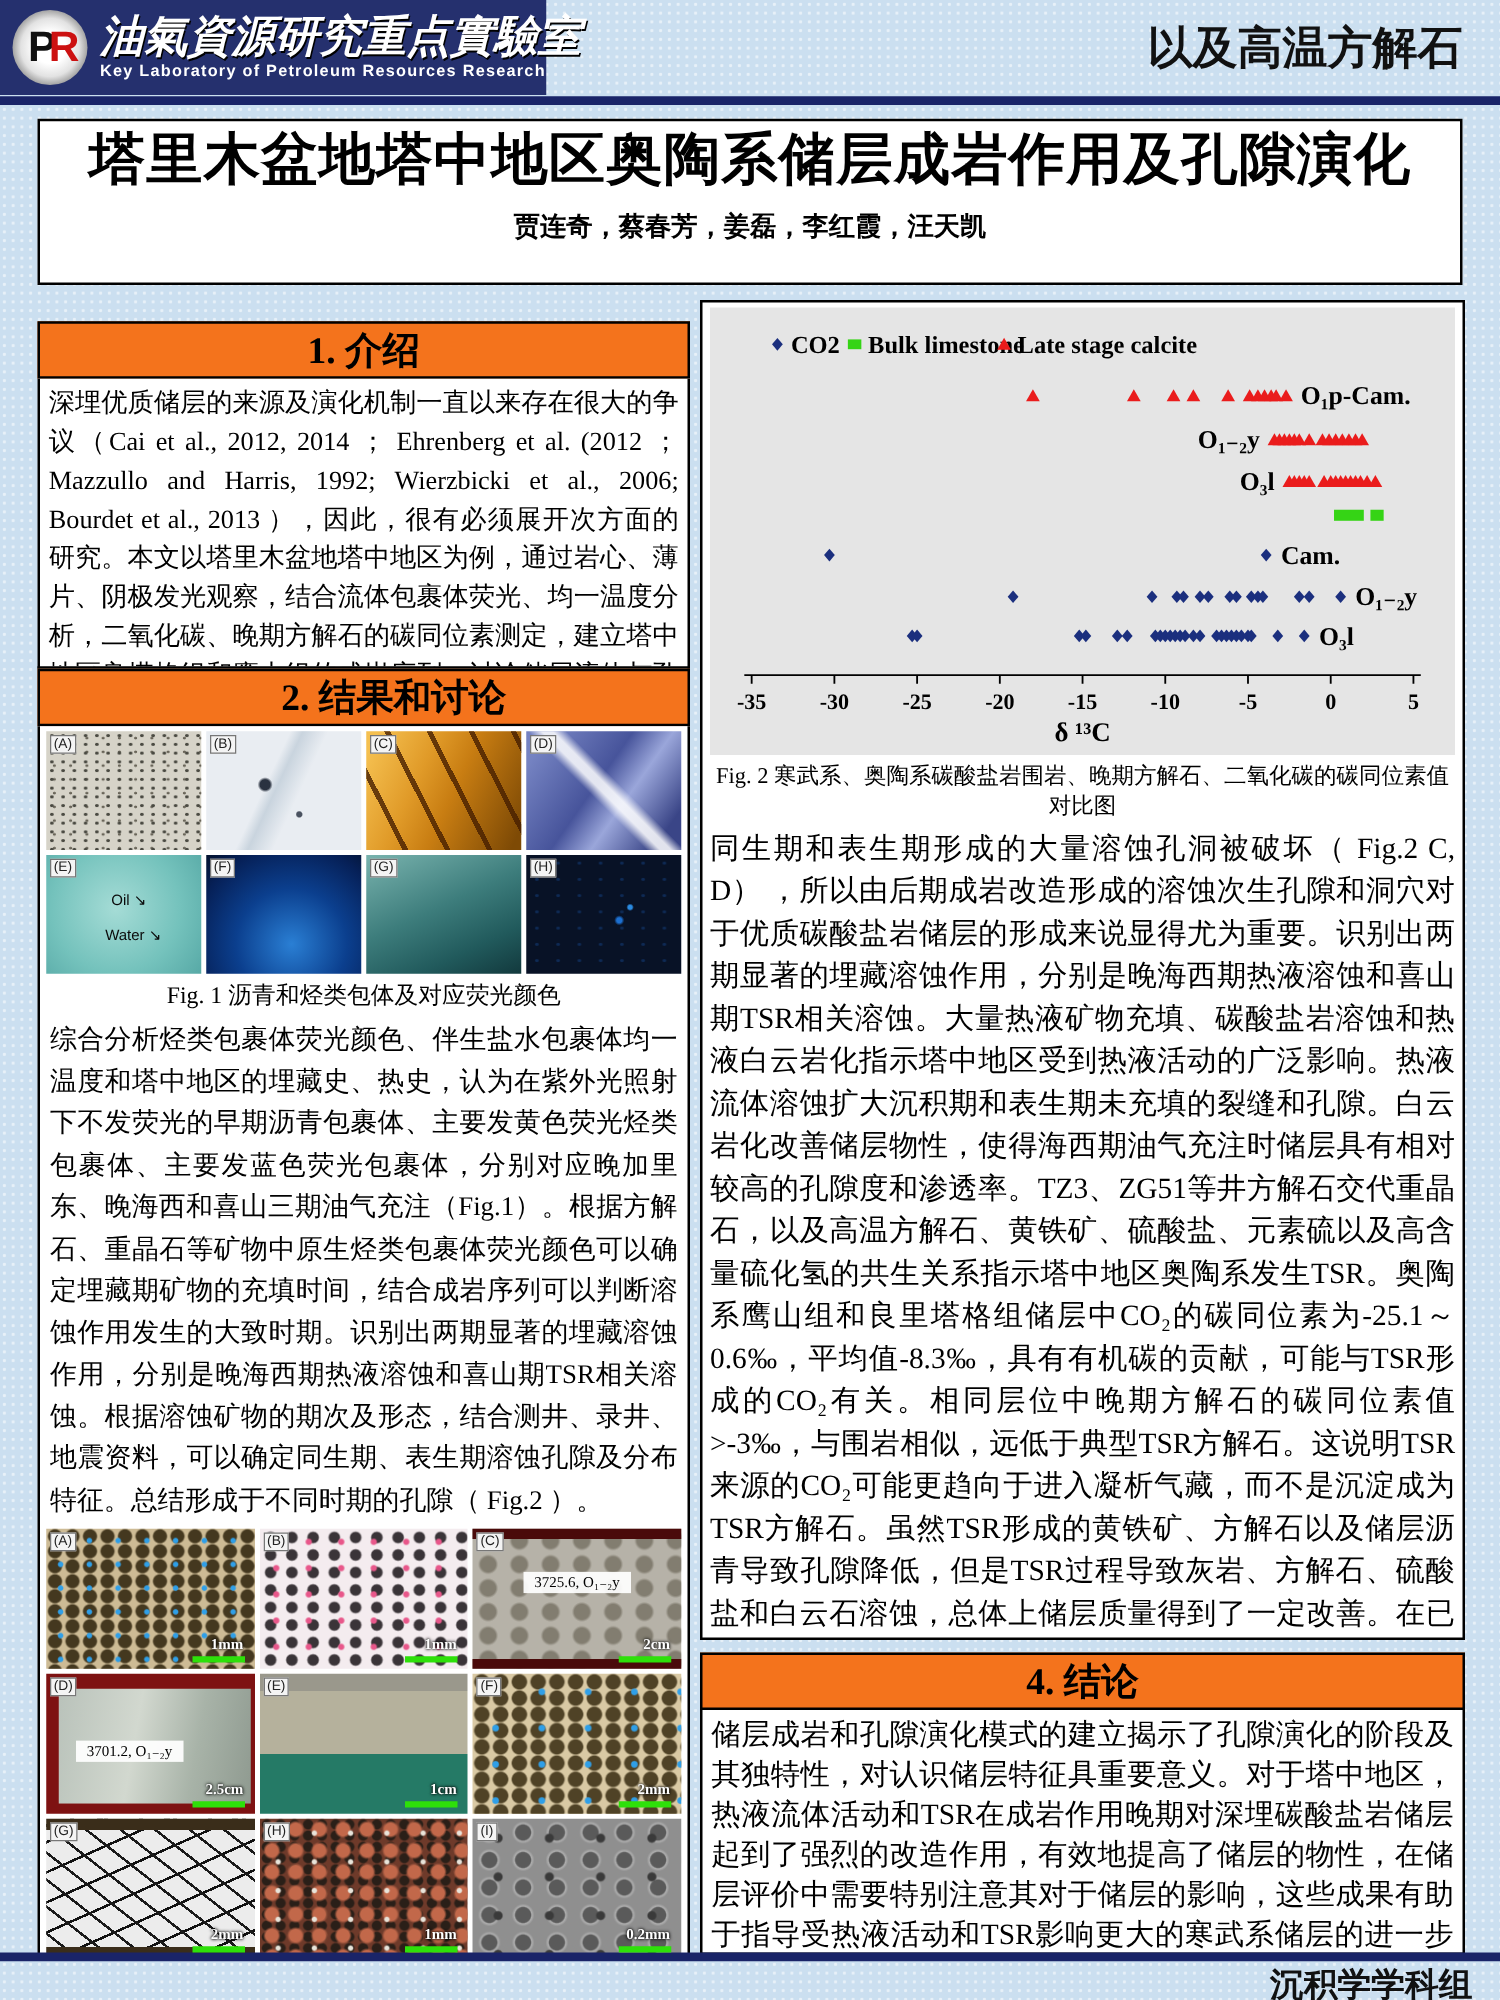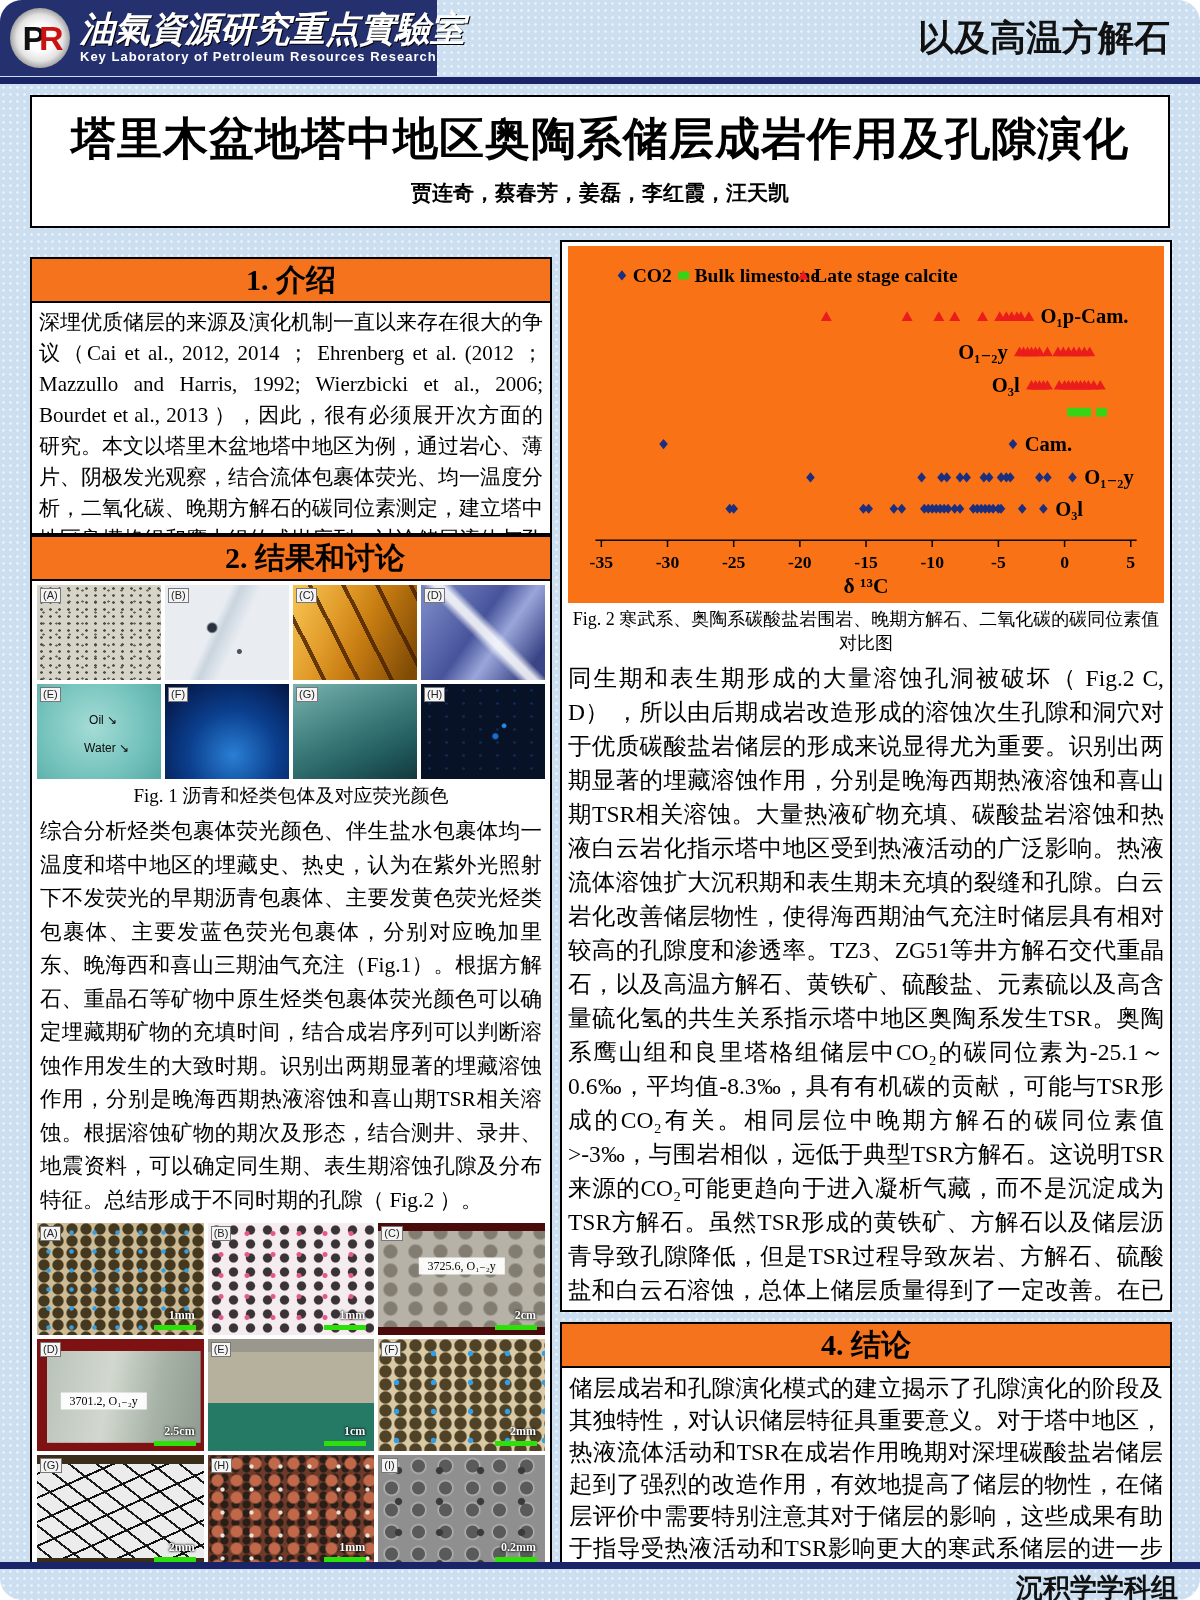--- a/index.html
+++ b/index.html
@@ -1,20 +1,20 @@
 <!DOCTYPE html>
 <html><head>
 <meta charset="utf-8">
 <style>
   html,body{margin:0;padding:0;}
   body{font-family:"Liberation Serif","DejaVu Serif",serif;}
   #page{position:relative;width:1200px;height:1600px;overflow:hidden;
         background-color:#cbdff0;
         background-image:radial-gradient(rgba(255,255,255,.55) 1px, transparent 1.6px);
-        background-size:7px 7px;border-radius:22px;}
+        background-size:7px 7px;}
   
   .hdr-banner{position:absolute;left:0;top:0;width:437px;height:76px;background:#25306e;
               display:flex;align-items:center;padding:0 10px;box-sizing:border-box;}
   .logo{width:60px;height:60px;border-radius:50%;flex:0 0 auto;
         background:radial-gradient(circle,#ffffff 30%,#e2e2e2 55%,#9e9e9e 72%,#ededed 88%,#c9c9c9 100%);
         display:flex;align-items:center;justify-content:center;}
   .logo b{font-family:"Liberation Sans",sans-serif;font-size:34px;letter-spacing:-6px;color:#111;}
   .logo b .r{color:#cc1111;}
   .banner-txt{margin-left:10px;color:#fff;}
   .banner-zh{font-size:35px;font-weight:bold;line-height:1.05;white-space:nowrap;
@@ -22,21 +22,21 @@
   .banner-en{font-family:"Liberation Sans",sans-serif;font-size:13px;font-weight:bold;letter-spacing:1px;white-space:nowrap;}
   .hdr-right{position:absolute;right:30px;top:14px;font-family:"Liberation Sans",sans-serif;
              font-size:36px;font-weight:bold;color:#111;}
   .hdr-line{position:absolute;left:0;top:77px;width:1200px;height:7px;background:#1a2468;}
   .ftr-line{position:absolute;left:0;top:1562px;width:1200px;height:7px;background:#1a2468;}
   .ftr-text{position:absolute;right:22px;top:1570px;font-family:"Liberation Sans",sans-serif;
             font-size:27px;font-weight:bold;color:#111;}
   
   .title-box{position:absolute;left:30px;top:95px;width:1140px;height:133px;background:#fff;
              border:2px solid #000;box-sizing:border-box;text-align:center;overflow:hidden;}
-  .main-title{font-size:45px;font-weight:bold;margin-top:12px;letter-spacing:1px;}
+  .main-title{font-size:45px;font-weight:bold;letter-spacing:1px;}
   .authors{font-size:21px;font-weight:bold;margin-top:10px;}
   
   .col{position:absolute;top:240px;}
   .col-left{left:30px;width:522px;margin-top:17px;}
   .col-right{left:560px;width:612px;}
   .sec-bar{background:#f4731c;border:2px solid #000;box-sizing:border-box;height:46px;
            display:flex;align-items:center;justify-content:center;
            font-size:30px;font-weight:bold;color:#000;}
   .white-box{background:#fff;border:2px solid #000;border-top:none;box-sizing:border-box;overflow:hidden;}
   .intro-box{height:232px;padding:4px 7px;}
@@ -78,21 +78,21 @@
   .f2-a{background-color:#cdbb95;background-image:radial-gradient(circle,#2f9fe8 0 1.8px,transparent 2.6px),radial-gradient(circle,#44381f 0 5px,transparent 6.2px);background-size:23px 19px,14px 12px;}
   .f2-b{background-color:#f4ecef;background-image:radial-gradient(circle,#e8578a 0 2px,transparent 3px),radial-gradient(circle,#3a3438 0 4px,transparent 5.2px);background-size:26px 21px,17px 14px;}
   .f2-c{background-color:#b6b2a8;background-image:linear-gradient(180deg,#4a0a0a 0 8px,transparent 8px),linear-gradient(0deg,#4a0a0a 0 8px,transparent 8px),radial-gradient(circle,#827d70 0 6px,transparent 8px);background-size:100% 100%,100% 100%,25px 19px;}
   .f2-d{background-color:#7e1212;background-image:linear-gradient(100deg,#b9c2ba 0%,#d2d8cf 40%,#a8b3a8 70%,#8f9a90 100%);background-position:10px 12px;background-size:92% 82%;background-repeat:no-repeat;}
   .f2-e{background:linear-gradient(180deg,#9a988c 0 12%,#b5b19c 12% 57%,#257a66 57% 100%);}
   .f2-f{background-color:#d9c9a4;background-image:radial-gradient(circle,#2f9fe8 0 2.2px,transparent 3.2px),radial-gradient(circle,#4f4226 0 5.5px,transparent 6.8px);background-size:37px 29px,15px 13px;}
   .f2-g{background-color:#ececec;background-image:linear-gradient(180deg,#3a2d1a 0 9px,transparent 9px),linear-gradient(0deg,#3a2d1a 0 9px,transparent 9px),repeating-linear-gradient(38deg,transparent 0 15px,#1a1a1a 15px 17px),repeating-linear-gradient(-24deg,transparent 0 20px,#111 20px 22px);}
   .f2-h{background-color:#6e3a2a;background-image:radial-gradient(circle,#e8e4da 0 1.6px,transparent 2.6px),radial-gradient(circle,#c2684a 0 5px,transparent 7px),radial-gradient(circle,#2a1f18 0 3.5px,transparent 4.6px);background-size:29px 23px,19px 17px,11px 9px;}
   .f2-i{background-color:#8f8f8f;background-image:radial-gradient(circle,#3a3a3a 0 3px,transparent 4.2px),radial-gradient(circle,#5a5a5a 0 6px,#b0b0b0 7px,transparent 9px);background-size:41px 31px,27px 22px;}
   
-  #chart-wrap{background:#f97316;}
+  #chart-wrap{background:#e5e5e5;}
   svg text{font-family:"Liberation Serif","DejaVu Serif",serif;}
   .leg{font-size:20px;font-weight:bold;}
   .rowlab{font-size:21px;font-weight:bold;}
   .tick{font-size:18px;font-weight:bold;}
   .xlab{font-size:22px;font-weight:bold;}
 </style>
 </head>
 <body>
 
 <div id="page">

